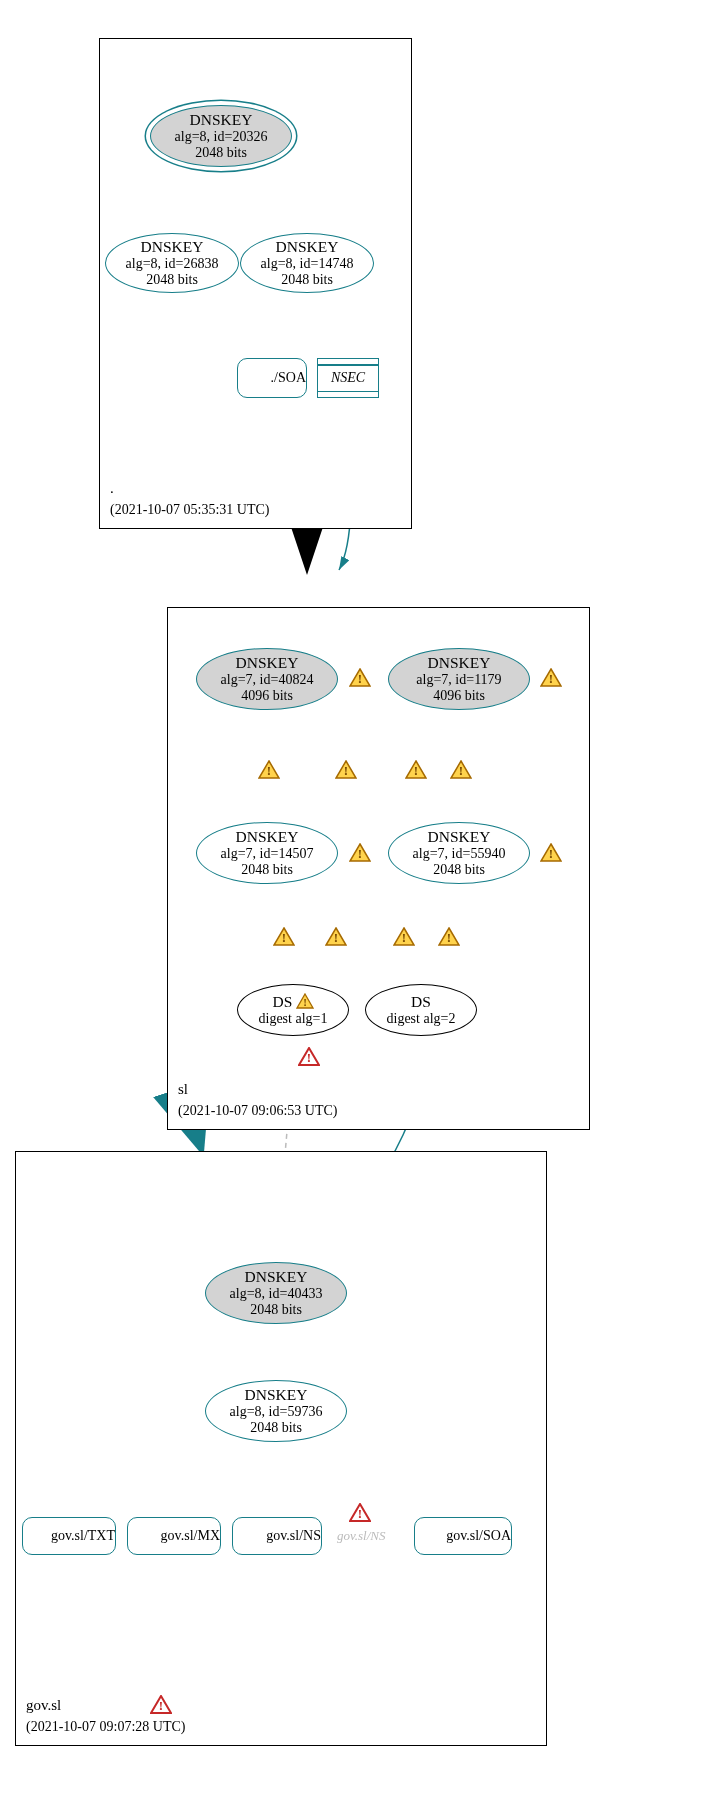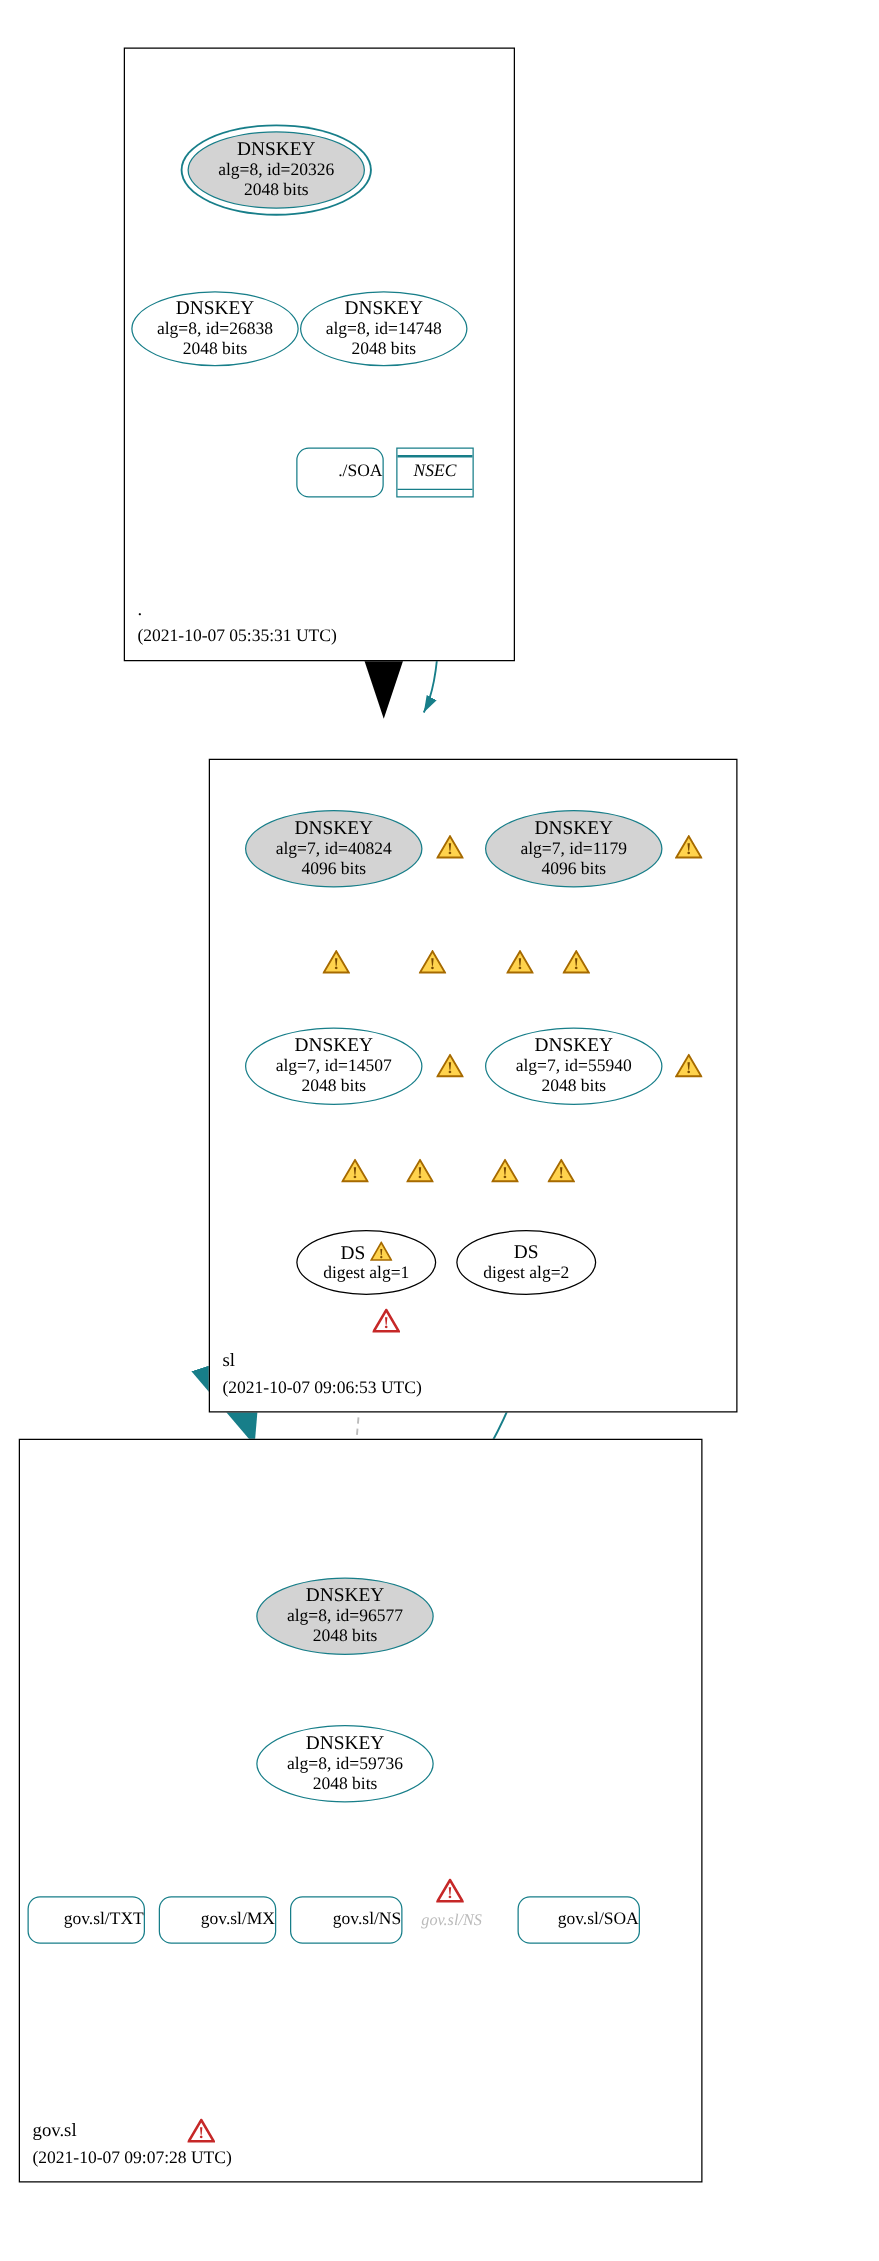--- a/index.html
+++ b/index.html
@@ -245,30 +245,30 @@
         <text x="9" y="13" text-anchor="middle" font-size="11" font-weight="bold" fill="#7a4a00">!</text>
       </svg>
   </span>
   <span class="sub">digest alg=1</span>
 </div>
 <div class="node ellipse black" style="left:365px; top:984px; width:110px; height:50px;">
   <span class="title">DS</span>
   <span class="sub">digest alg=2</span>
 </div>
 
-<div class="zone" style="left:15px; top:1151px; width:530px; height:593px;padding-left:15px;">
+<div class="zone" style="left:15px; top:1151px; width:530px; height:593px;">
   <div class="zone-label">
     <div class="zone-name">gov.sl</div>
     <div>(2021-10-07 09:07:28 UTC)</div>
   </div>
 </div>
 
 <div class="node ellipse grey" style="left:205px; top:1262px; width:140px; height:60px;">
   <span class="title">DNSKEY</span>
-  <span class="sub">alg=8, id=96577</span>
+  <span class="sub">alg=8, id=40433</span>
   <span class="sub">2048 bits</span>
 </div>
 <div class="node ellipse" style="left:205px; top:1380px; width:140px; height:60px;">
   <span class="title">DNSKEY</span>
   <span class="sub">alg=8, id=59736</span>
   <span class="sub">2048 bits</span>
 </div>
 
 <div class="node rect" style="left:22px;  top:1517px; width:92px; height:36px;">
     <span>gov.sl/TXT</span>

